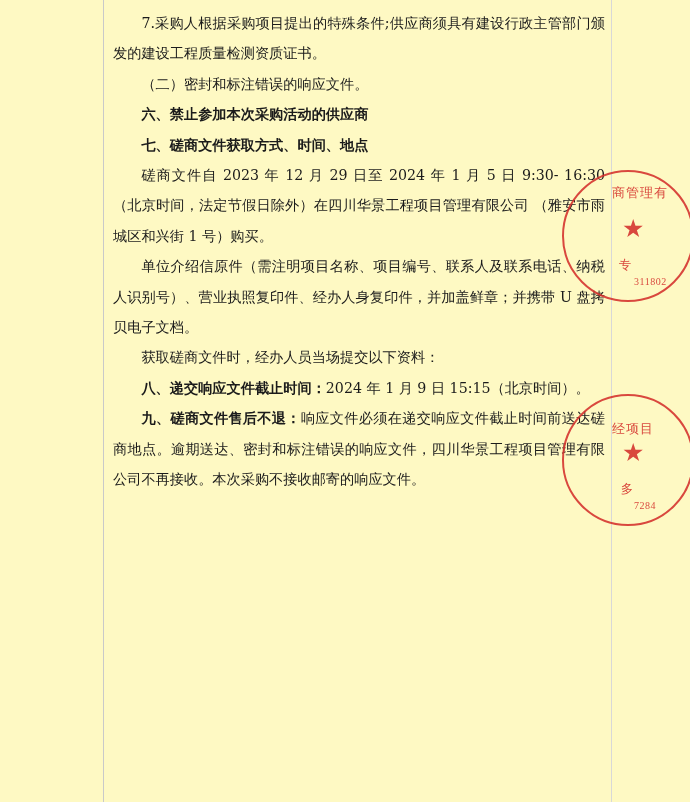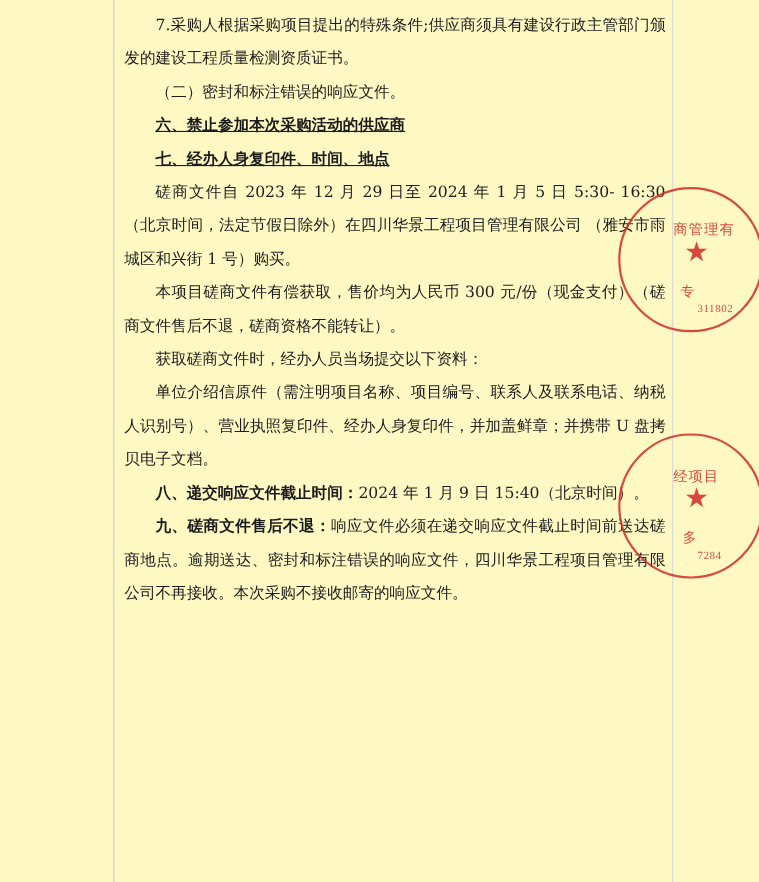--- a/index.html
+++ b/index.html
@@ -54,21 +54,20 @@
     padding: 0;
     text-align: justify;
     text-justify: inter-ideograph;
   }
   .indent {
     text-indent: 2em;
   }
   .heading {
     text-indent: 2em;
     font-weight: bold;
-    text-decoration: underline;
   }
   .inline-bold {
     font-weight: bold;
     font-family: Liberation Serif, serif;
   }
   
   .seal {
     position: absolute;
     color: #d4302c;
     opacity: 0.88;
@@ -84,21 +83,20 @@
     right: -4px;
     width: 86px;
     height: 120px;
   }
   .seal-arc {
     position: absolute;
     font-family: Liberation Mono, monospace;
     font-size: 13px;
     color: #d4302c;
     letter-spacing: 1px;
-    margin-top: 16px;
   }
   .seal-ring {
     position: absolute;
     border: 2.2px solid #d4302c;
     border-radius: 50%;
     box-sizing: border-box;
   }
   .star {
     position: absolute;
     color: #d4302c;
@@ -131,46 +129,45 @@
 
   <div class="content">
 
     <p class="indent">7.采购人根据采购项目提出的特殊条件;供应商须具有建设行政主管部门颁发的建设工程质量检测资质证书。</p>
 
     <p class="indent">（二）密封和标注错误的响应文件。</p>
 
     <p class="heading">六、禁止参加本次采购活动的供应商</p>
 
 
-    <p class="heading">七、经办人身复印件、时间、地点</p>
+    <p class="heading">七、磋商文件获取方式、时间、地点</p>
 
-    <p class="indent">磋商文件自 2023 年 12 月 29 日至 2024 年 1 月 5 日 5:30- 16:30（北京时间，法定节假日除外）在四川华景工程项目管理有限公司 （雅安市雨城区和兴街 1 号）购买。</p>
+    <p class="indent">磋商文件自 2023 年 12 月 29 日至 2024 年 1 月 5 日 9:30- 16:30（北京时间，法定节假日除外）在四川华景工程项目管理有限公司 （雅安市雨城区和兴街 1 号）购买。</p>
 
-    <p class="indent">本项目磋商文件有偿获取，售价均为人民币 300 元/份（现金支付）（磋商文件售后不退，磋商资格不能转让）。</p>
+
+    <p class="indent">单位介绍信原件（需注明项目名称、项目编号、联系人及联系电话、纳税人识别号）、营业执照复印件、经办人身复印件，并加盖鲜章；并携带 U 盘拷贝电子文档。</p>
 
     <p class="indent">获取磋商文件时，经办人员当场提交以下资料：</p>
 
-    <p class="indent">单位介绍信原件（需注明项目名称、项目编号、联系人及联系电话、纳税人识别号）、营业执照复印件、经办人身复印件，并加盖鲜章；并携带 U 盘拷贝电子文档。</p>
-
-    <p class="indent"><span class="inline-bold">八、递交响应文件截止时间：</span><span>2024 年 1 月 9 日 15:40（北京时间）。</span></p>
+    <p class="indent"><span class="inline-bold">八、递交响应文件截止时间：</span><span>2024 年 1 月 9 日 15:15（北京时间）。</span></p>
 
     <p class="indent"><span class="inline-bold">九、磋商文件售后不退：</span><span>响应文件必须在递交响应文件截止时间前送达磋商地点。逾期送达、密封和标注错误的响应文件，四川华景工程项目管理有限公司不再接收。本次采购不接收邮寄的响应文件。</span></p>
 
 
   </div>
 
   <div class="seal seal-1">
     <div class="seal-ring" style="left:-46px; top:-6px; width:132px; height:132px;"></div>
     <div class="seal-arc" style="left:4px; top:8px;">商管理有</div>
     <div class="star" style="left:14px; top:40px;">★</div>
     <div class="seal-text-v" style="left:8px; top:72px;">专</div>
     <div class="seal-num" style="left:26px; top:100px;">311802</div>
   </div>
 
   <div class="seal seal-2">
     <div class="seal-ring" style="left:-46px; top:-6px; width:132px; height:132px;"></div>
-    <div class="seal-arc" style="left:4px; top:8px;">经项目</div>
+    <div class="seal-arc" style="left:4px; top:20px;">经项目</div>
     <div class="star" style="left:14px; top:40px;">★</div>
     <div class="seal-text-v" style="left:10px; top:72px;">多</div>
     <div class="seal-num" style="left:26px; top:100px;">7284</div>
   </div>
 
 </div>
 
 </body></html>

